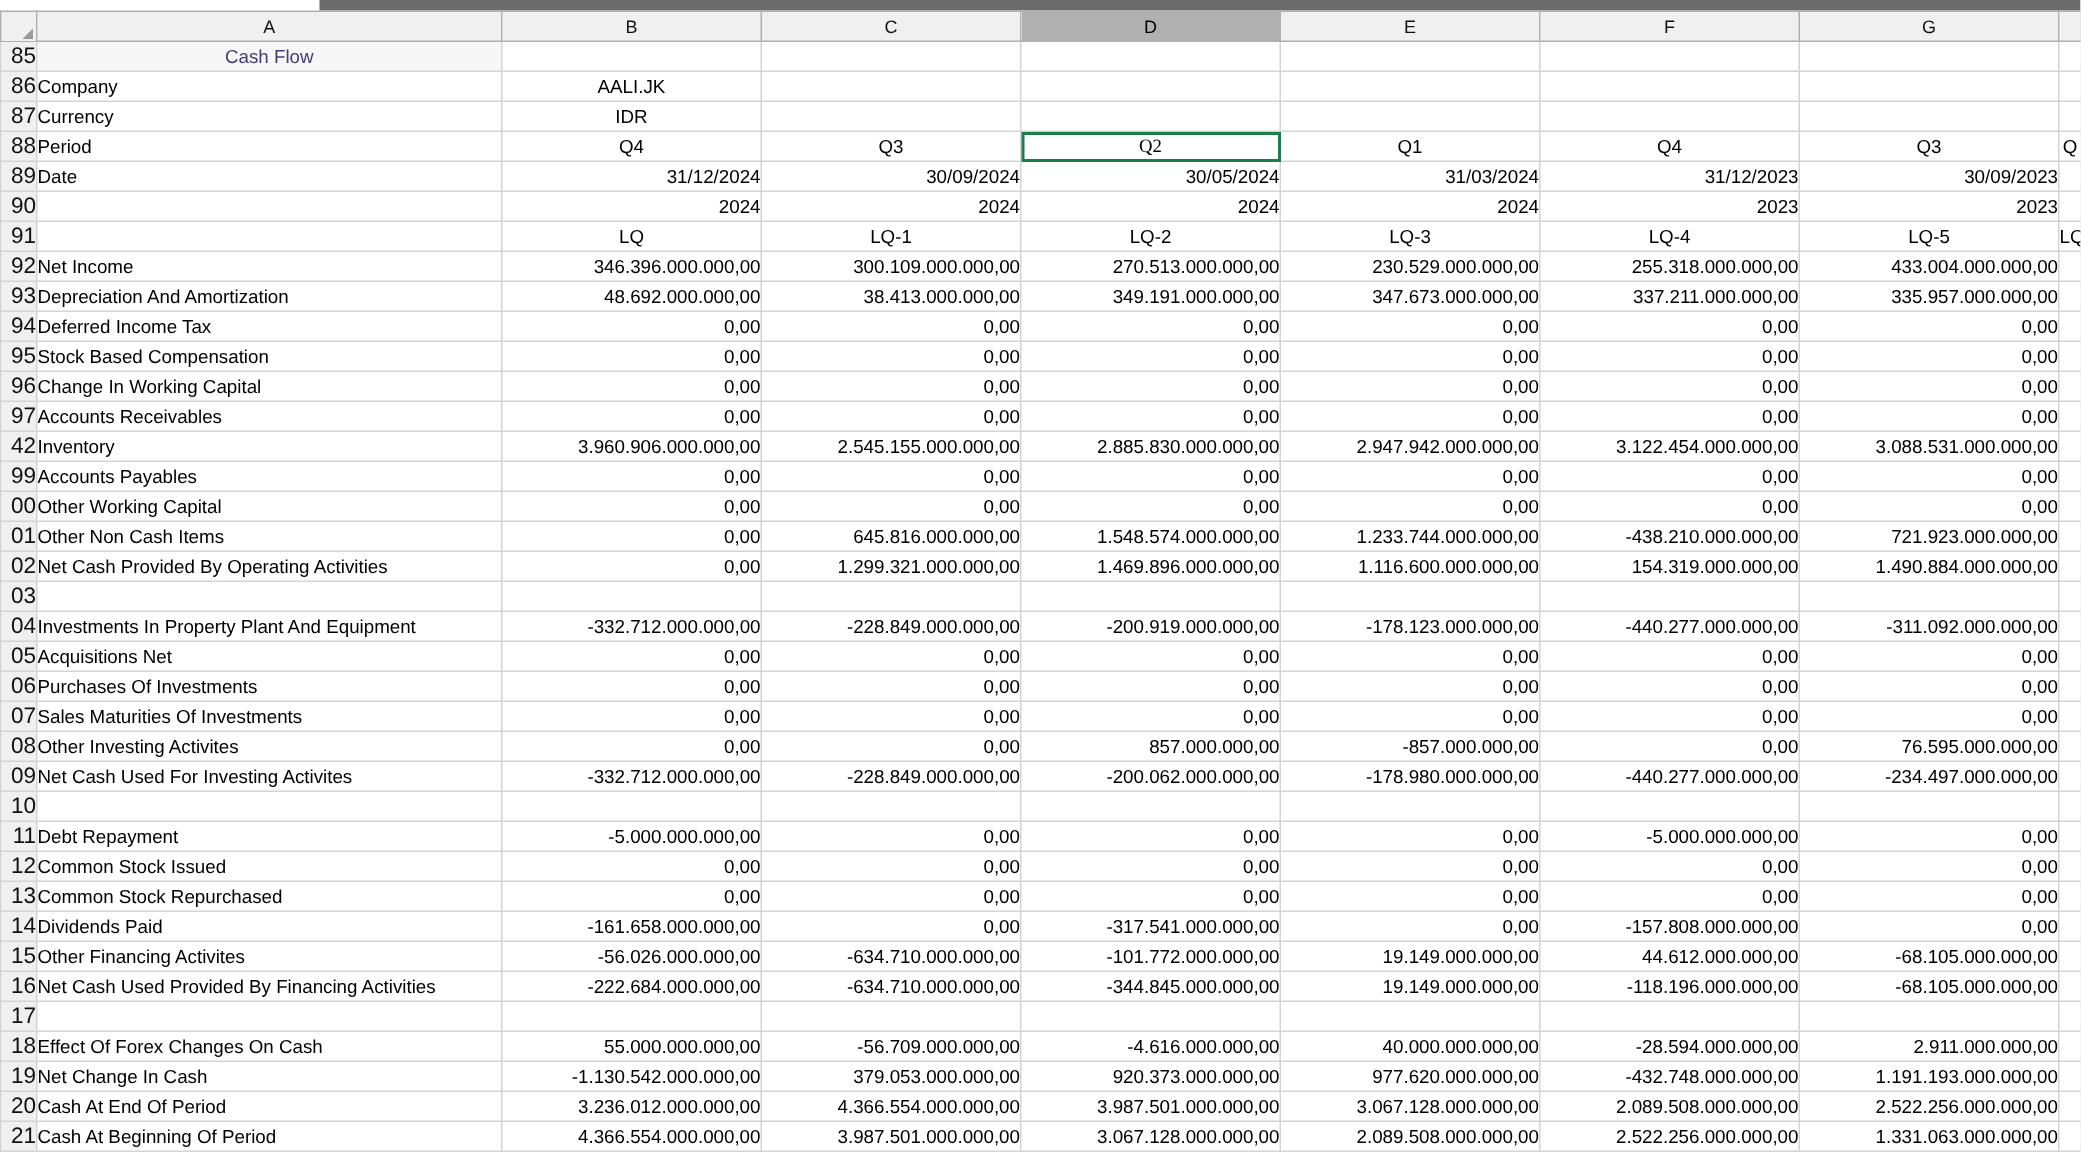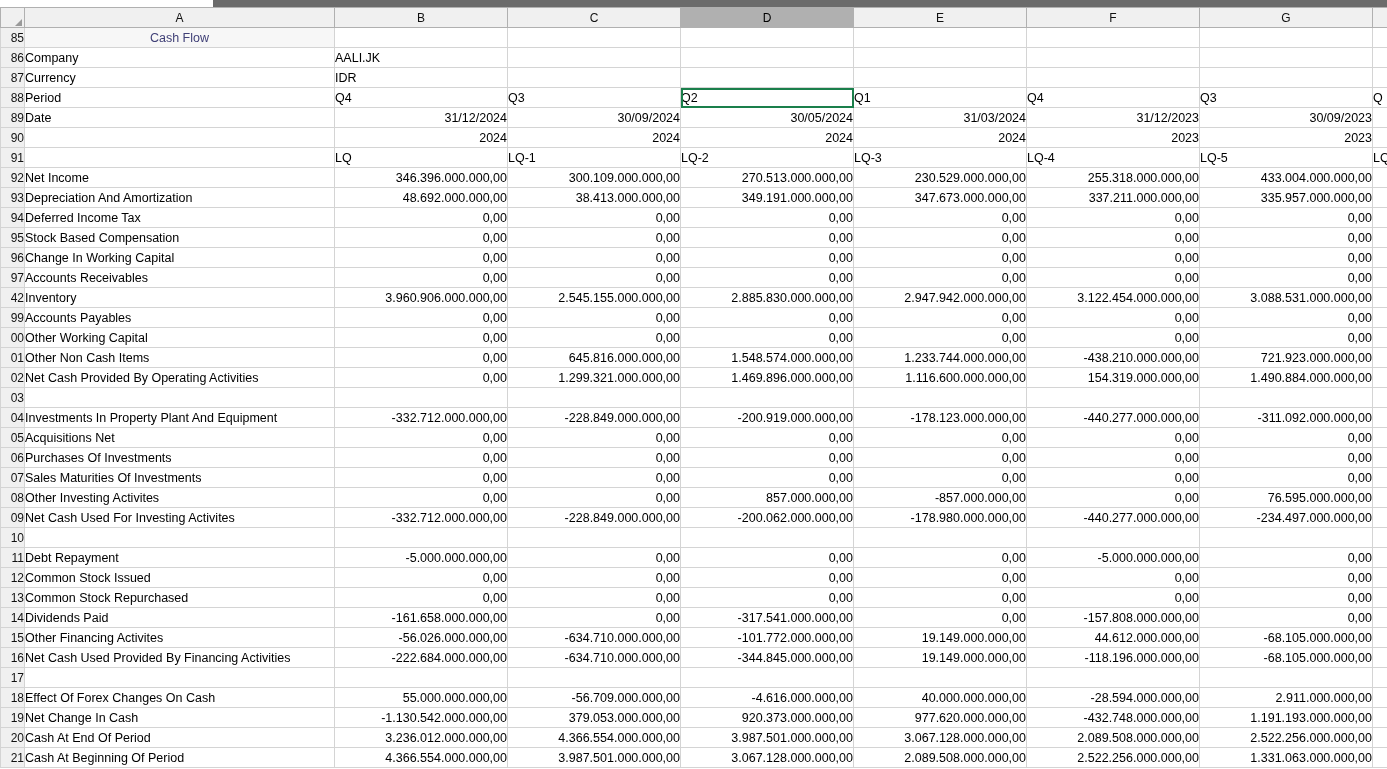--- a/index.html
+++ b/index.html
@@ -57,52 +57,53 @@
     border-left: 7px solid transparent;
     border-bottom: 7px solid #9a9a9a;
   }
 
   
   td.rowhead {
     background: #f0f0f0;
     border: 1px solid #b0b0b0;
     text-align: right;
     padding-right: 3px;
-    font-size: 12px;
+    font-size: 15px;
     color: #111;
     width: 24px;
   }
 
   
   td.lbl {
     padding-left: 3px;
     text-align: left;
   }
   td.num {
     padding-right: 4px;
     text-align: right;
   }
   td.txt {
     padding-left: 4px;
-    text-align: left;
+    text-align: center;
   }
   td.bold { font-weight: bold; }
   td.titlecell {
     padding-left: 4px;
     font-weight: bold;
     color: #3f3f76;
     background: #f7f7f7;
     text-align: center;
   }
   td.blank { }
 
   
   td.selcell {
     outline: 2px solid #1a7f4b;
     outline-offset: -2px;
+    font-family: Liberation Serif, serif;
   }
 
   
   col.c-rh { width: 24px; }
   col.c-a  { width: 310px; }
   col.c-b  { width: 173px; }
   col.c-c  { width: 173px; }
   col.c-d  { width: 173px; }
   col.c-e  { width: 173px; }
   col.c-f  { width: 173px; }

